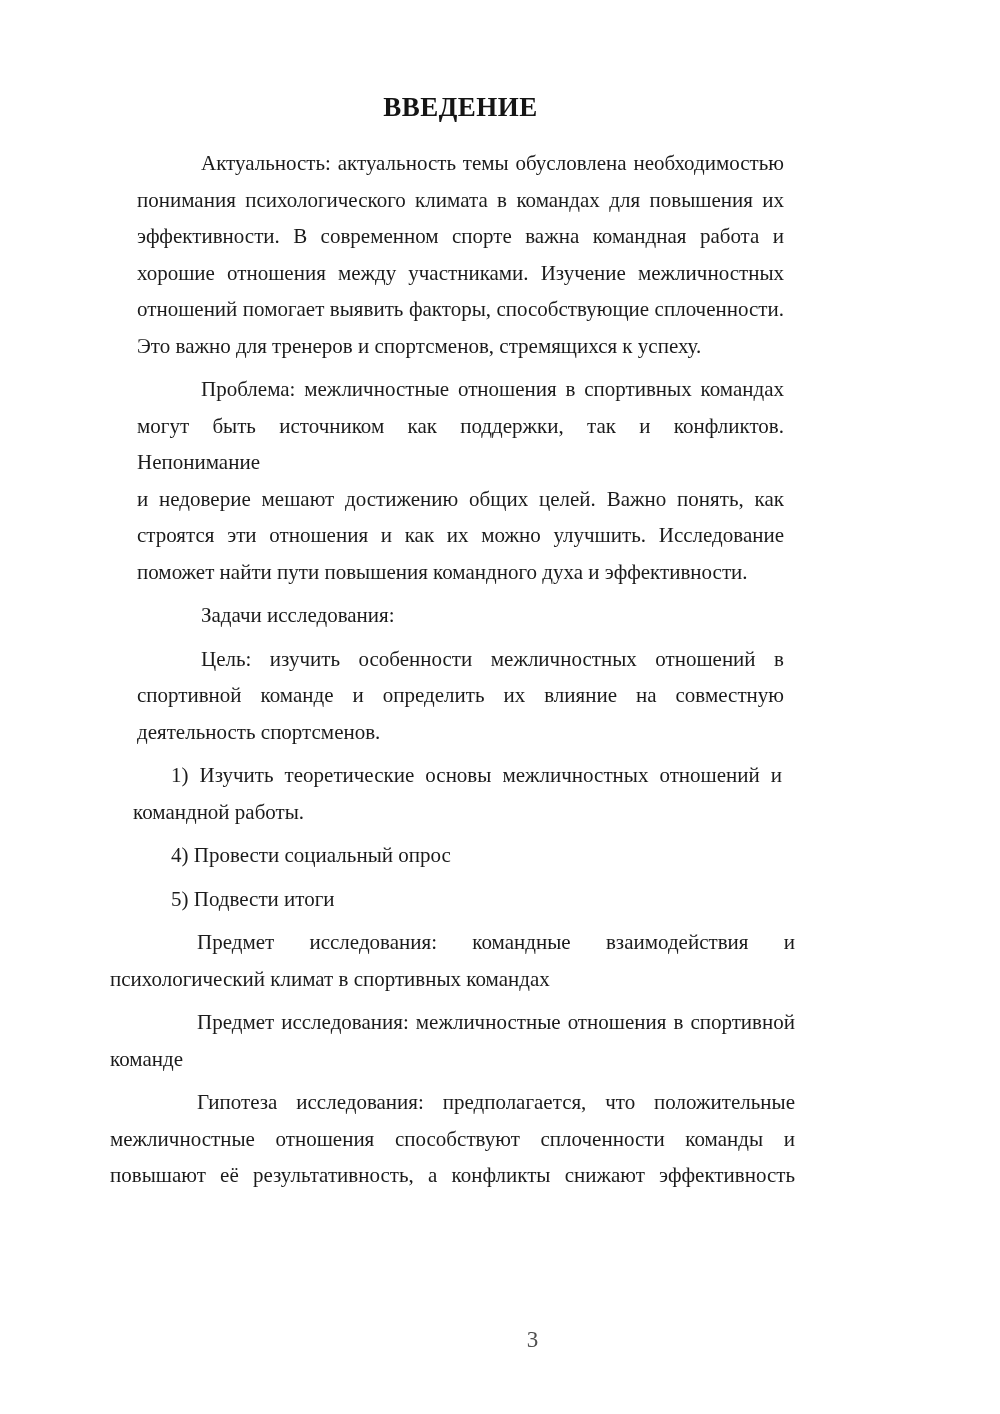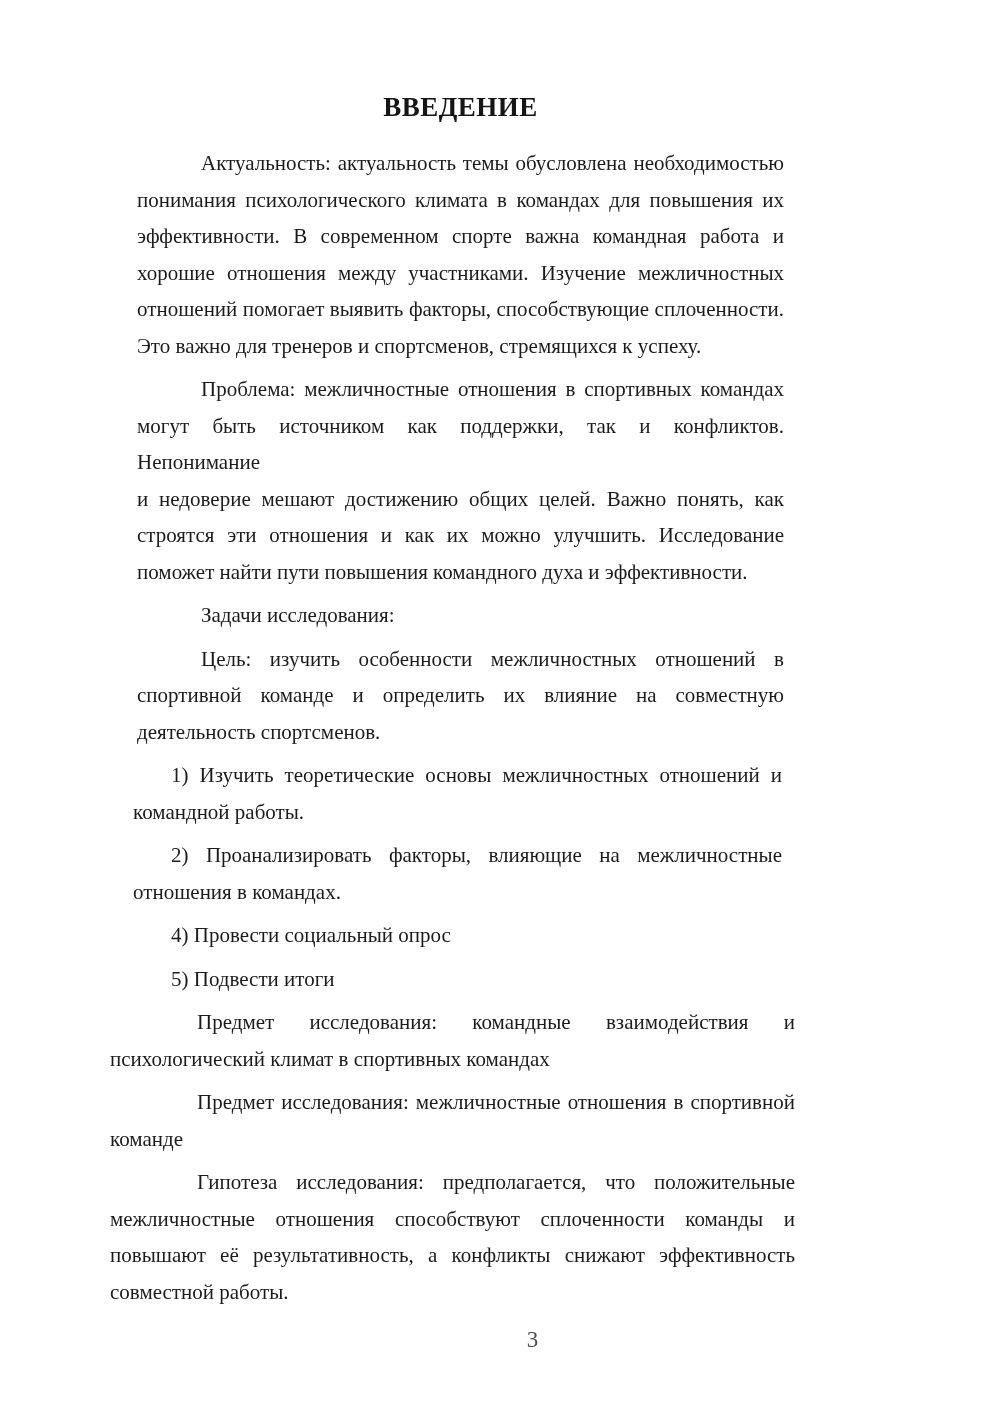--- a/index.html
+++ b/index.html
@@ -106,40 +106,35 @@
         </div>
         <div class="para body" data-para="tsel">
           <div class="ln first">Цель: изучить особенности межличностных отношений в</div>
           <div class="ln">спортивной команде и определить их влияние на совместную</div>
           <div class="ln last">деятельность спортсменов.</div>
         </div>
         <div class="para numbered" data-para="task-1">
           <div class="ln first">1) Изучить теоретические основы межличностных отношений и</div>
           <div class="ln last">командной работы.</div>
         </div>
-        <div class="para numbered" data-para="task-2">
-          <div class="ln first">2) Проанализировать факторы, влияющие на межличностные</div>
-          <div class="ln last">отношения в командах.</div>
-        </div>
         <div class="para numbered" data-para="task-4">
           <div class="ln first last">4) Провести социальный опрос</div>
         </div>
         <div class="para numbered" data-para="task-5">
           <div class="ln first last">5) Подвести итоги</div>
         </div>
         <div class="para body" data-para="obekt">
           <div class="ln first">Предмет исследования: командные взаимодействия и</div>
           <div class="ln last">психологический климат в спортивных командах</div>
         </div>
         <div class="para body" data-para="predmet">
           <div class="ln first">Предмет исследования: межличностные отношения в спортивной</div>
           <div class="ln last">команде</div>
         </div>
         <div class="para body" data-para="gipoteza">
           <div class="ln first">Гипотеза исследования: предполагается, что положительные</div>
           <div class="ln">межличностные отношения способствуют сплоченности команды и</div>
           <div class="ln">повышают её результативность, а конфликты снижают эффективность</div>
-          <div class="ln last">совместной работы.</div>
         </div>
       </div>
   </div>
   <div class="footer">3</div>
 </div>
 
 </body></html>

